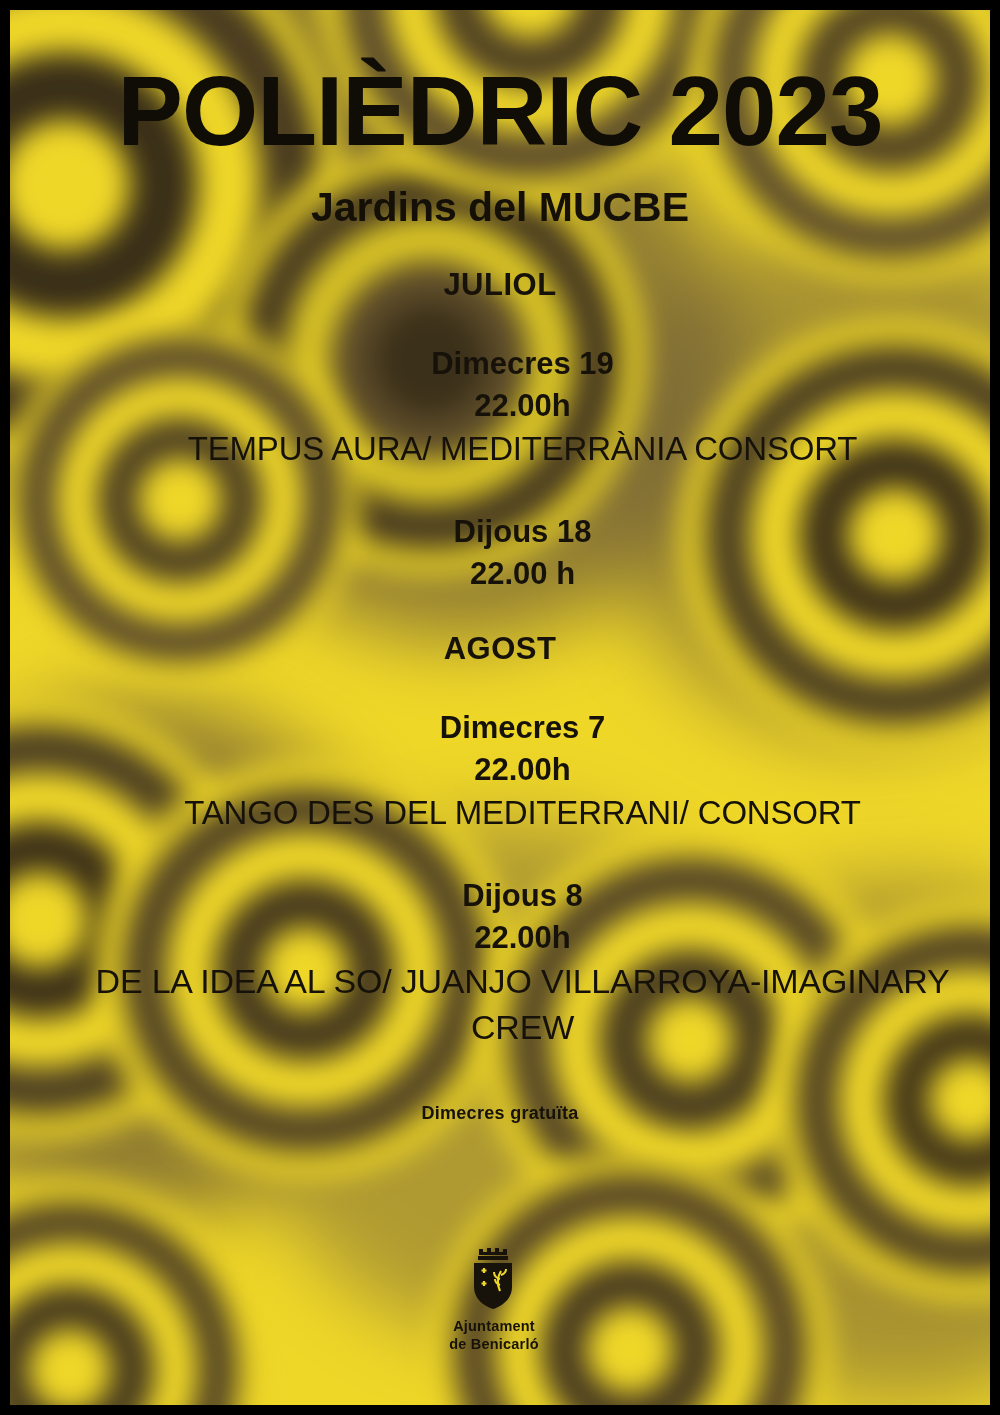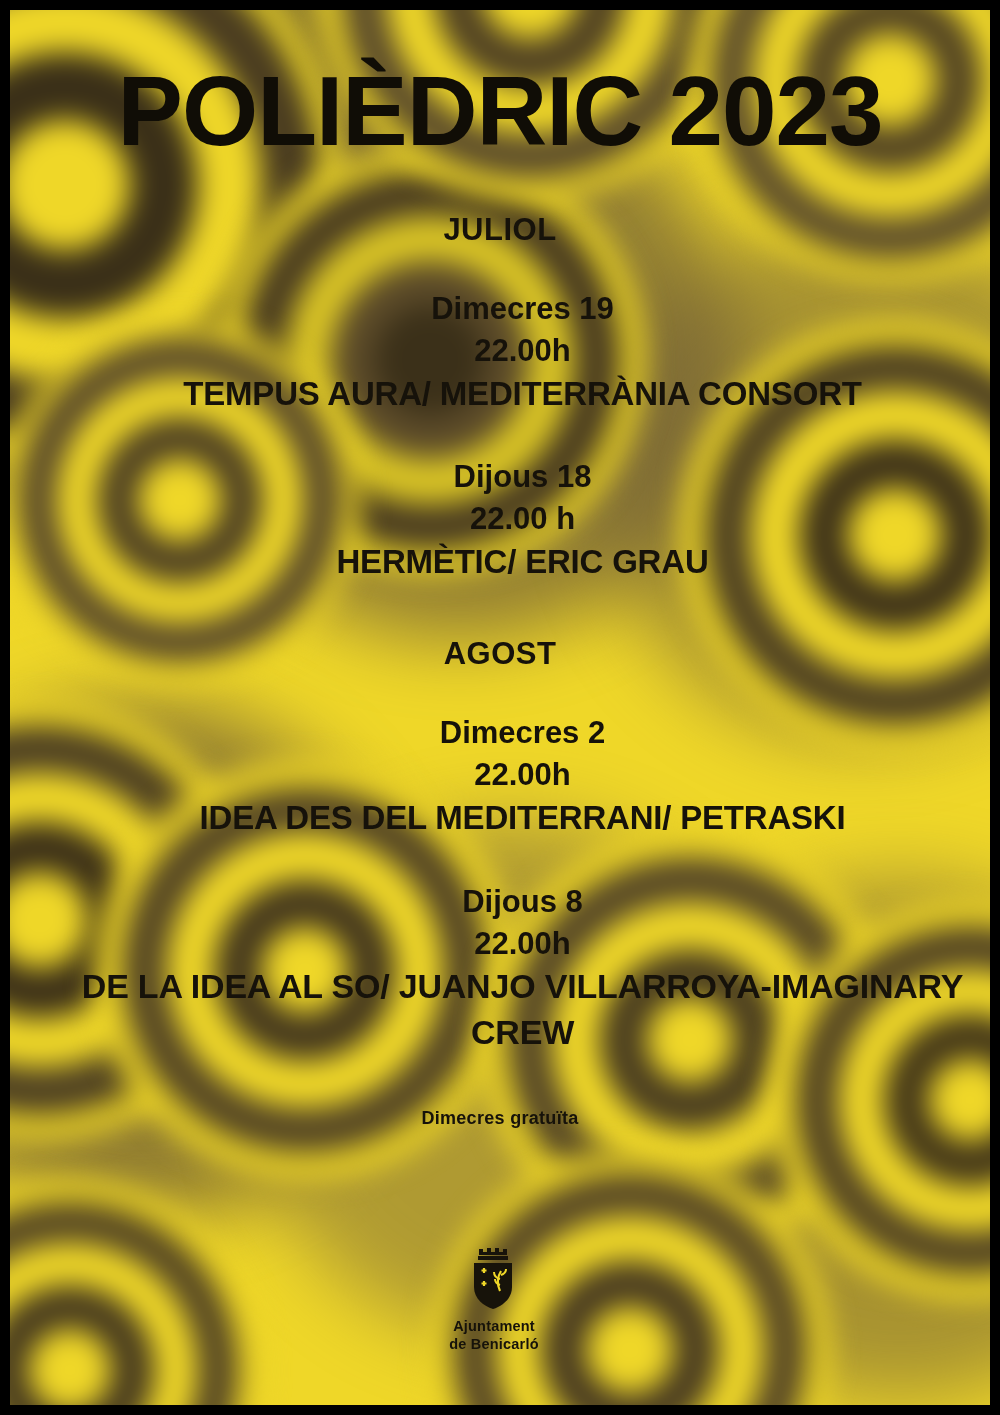--- a/index.html
+++ b/index.html
@@ -58,42 +58,42 @@
     letter-spacing: -1px;
     color: #100d06;
   }
   .subtitle {
     margin: 24px 0 0 0;
     font-size: 41px;
     font-weight: bold;
     color: #141008;
   }
   .month {
-    margin: 52px 0 0 0;
+    margin: 36px 0 0 0;
     font-size: 31px;
     font-weight: bold;
     letter-spacing: 0.5px;
   }
   .event {
     margin-top: 40px;
     padding-left: 45px;
   }
   .event .day {
     font-size: 31px;
     font-weight: bold;
     line-height: 1.35;
   }
   .event .time {
     font-size: 31px;
     font-weight: bold;
     line-height: 1.35;
   }
   .event .acts {
     font-size: 33px;
-    font-weight: bold;
+    font-weight: normal;
     line-height: 1.35;
     letter-spacing: -0.2px;
   }
   .event.wide .acts {
     font-size: 34px;
   }
   .free {
     margin-top: 52px;
     font-size: 18px;
     font-weight: bold;
@@ -143,41 +143,41 @@
     <div class="ring" style="left:0px; top:320px; width:360px; height:360px; background:radial-gradient(circle, #efd728 0 16%, #4e4022 17% 32%, #efd728 33% 48%, #5b4b29 49% 63%, #ead226 64% 79%, rgba(239,215,40,0) 90%);"></div>
     <div class="ring" style="left:430px; top:1150px; width:400px; height:400px; background:radial-gradient(circle, #efd728 0 15%, #4a3c20 16% 31%, #efd728 32% 47%, #584825 48% 62%, #ead226 63% 78%, rgba(239,215,40,0) 89%);"></div>
     <div class="ring" style="left:-120px; top:1180px; width:380px; height:380px; background:radial-gradient(circle, #efd728 0 15%, #473a1e 16% 31%, #efd728 32% 47%, #554623 48% 62%, #ead226 63% 78%, rgba(239,215,40,0) 89%);"></div>
   </div>
 
   <div class="frame"></div>
 
   <div class="content">
 
     <h1 class="title">POLIÈDRIC 2023</h1>
+    <div class="subtitle">Jardins del MUCBE</div>
 
     <div class="month">JULIOL</div>
 
     <div class="event">
       <div class="day">Dimecres 19</div>
       <div class="time">22.00h</div>
       <div class="acts">TEMPUS AURA/ MEDITERRÀNIA CONSORT</div>
     </div>
 
     <div class="event">
       <div class="day">Dijous 18</div>
       <div class="time">22.00 h</div>
-      <div class="acts">HERMÈTIC/ ERIC GRAU</div>
     </div>
 
     <div class="month">AGOST</div>
 
     <div class="event">
-      <div class="day">Dimecres 2</div>
+      <div class="day">Dimecres 7</div>
       <div class="time">22.00h</div>
-      <div class="acts">IDEA DES DEL MEDITERRANI/ PETRASKI</div>
+      <div class="acts">TANGO DES DEL MEDITERRANI/ CONSORT</div>
     </div>
 
     <div class="event wide">
       <div class="day">Dijous 8</div>
       <div class="time">22.00h</div>
       <div class="acts">DE LA IDEA AL SO/ JUANJO VILLARROYA-IMAGINARY CREW</div>
     </div>
 
     <div class="free">Dimecres gratuïta</div>
 

